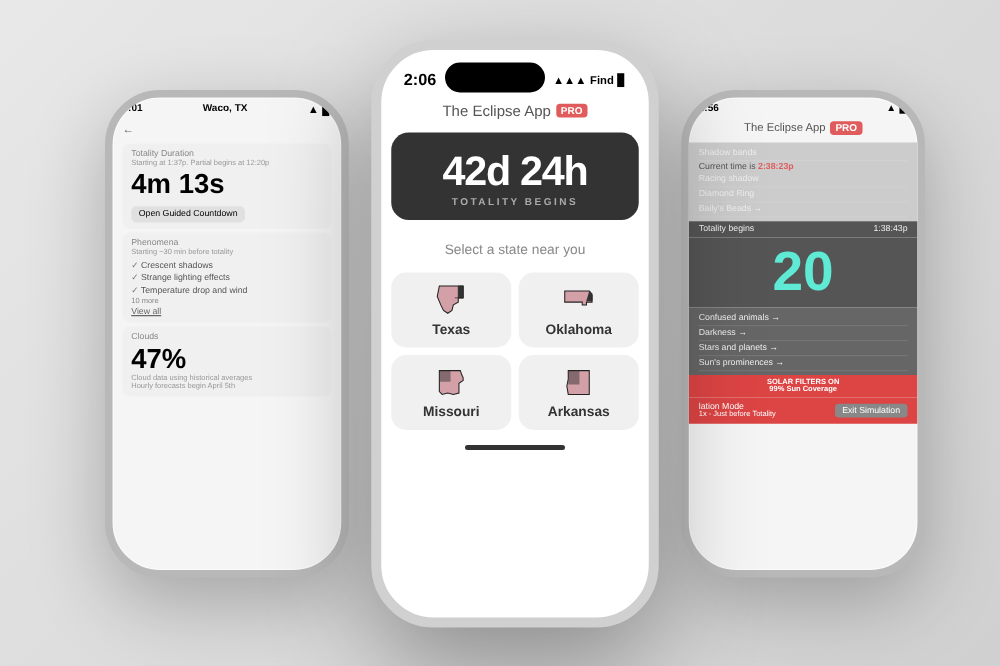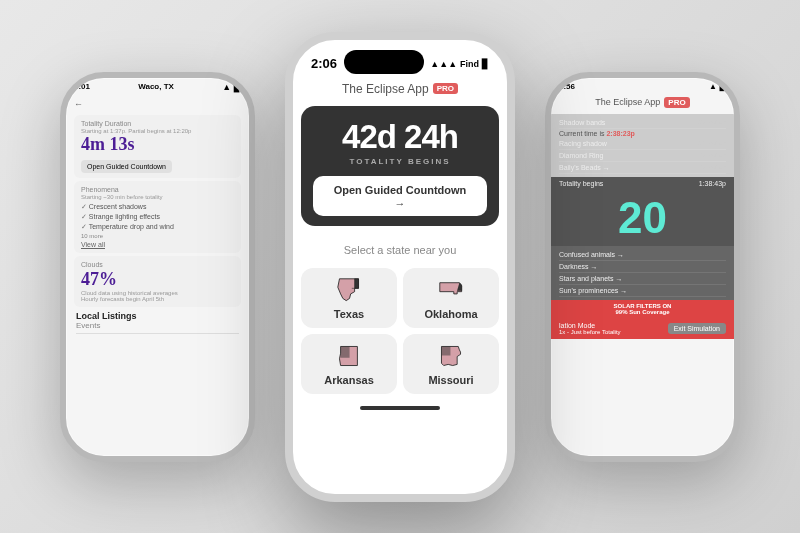--- a/index.html
+++ b/index.html
@@ -26,20 +26,21 @@
     }
 
     
     .phone {
       position: absolute;
       background: #f5f5f5;
       border-radius: 44px;
       border: 6px solid #c8c8c8;
       box-shadow: 0 20px 60px rgba(0,0,0,0.25), inset 0 0 0 1px rgba(255,255,255,0.5);
       overflow: hidden;
+      margin-left: 24px;
     }
 
     
     .phone-left {
       width: 195px;
       height: 390px;
       left: 40px;
       top: 50%;
       transform: translateY(-50%);
       z-index: 1;
@@ -224,24 +225,23 @@
       padding: 5px 7px;
     }
 
     .section-title-sm {
       font-size: 7px;
       color: #888;
       margin-bottom: 1px;
     }
 
     .section-value-lg {
-      font-size: 18px;
+      font-size: 22px;
       font-weight: 700;
-      color: #4c1d95;
-      font-family: Liberation Serif, serif;
+      color: #000000;
     }
 
     .btn-sm {
       background: #e0e0e0;
       border-radius: 4px;
       padding: 3px 6px;
       font-size: 7px;
       margin-top: 3px;
       display: inline-block;
     }
@@ -342,24 +342,20 @@
         <div class="check-item">Temperature drop and wind</div>
         <div style="font-size:6px;color:#888;margin-top:1px;">10 more</div>
         <div style="font-size:7px;color:#666;text-decoration:underline;margin-top:2px;">View all</div>
       </div>
       <div class="section-block">
         <div class="section-title-sm">Clouds</div>
         <div class="section-value-lg">47%</div>
         <div style="font-size:6px;color:#999;">Cloud data using historical averages</div>
         <div style="font-size:6px;color:#999;">Hourly forecasts begin April 5th</div>
       </div>
-      <div style="margin-top:4px;padding:0 2px;">
-        <div style="font-size:9px;font-weight:700;color:#222;">Local Listings</div>
-        <div style="font-size:8px;color:#888;border-bottom:1px solid #ddd;padding-bottom:3px;">Events</div>
-      </div>
     </div>
   </div>
 
   <div class="phone phone-center">
     <div class="center-status-bar">
       <span style="font-weight:700;font-size:13px;">2:06</span>
       <div class="dynamic-island"></div>
       <div class="status-icons">
         <span style="font-size:9px;">▲▲▲</span>
         <span style="font-size:9px;">Find</span>
@@ -368,21 +364,20 @@
     </div>
 
     <div class="app-title-bar">
       <span>The Eclipse App</span>
       <span class="pro-badge">PRO</span>
     </div>
 
     <div class="countdown-section">
       <div class="countdown-time">42d 24h</div>
       <div class="countdown-label">TOTALITY BEGINS</div>
-      <button class="open-countdown-btn">Open Guided Countdown →</button>
     </div>
 
     <div class="community-section">
       <div class="community-subtitle">Select a state near you</div>
     </div>
 
     <div class="state-grid">
 
       <div class="state-card">
         <svg class="state-shape" viewBox="0 0 50 50">
@@ -395,32 +390,32 @@
       <div class="state-card">
         <svg class="state-shape" viewBox="0 0 50 50">
           <path d="M5,12 L40,12 L44,18 L44,28 L36,28 L36,32 L30,32 L30,28 L5,28 Z" fill="#d4a0a8" stroke="#222" stroke-width="1.5"></path>
           <path d="M36,26 L44,26 L44,16 L40,12" fill="#333" stroke="#222" stroke-width="1"></path>
         </svg>
         <div class="state-name">Oklahoma</div>
       </div>
 
       <div class="state-card">
         <svg class="state-shape" viewBox="0 0 50 50">
+          <path d="M8,8 L38,8 L40,14 L42,18 L42,22 L36,26 L36,40 L28,42 L20,40 L12,42 L8,38 Z" fill="#d4a0a8" stroke="#222" stroke-width="1.5"></path>
+          <path d="M8,8 L24,8 L24,24 L8,24" fill="#333" stroke="none" opacity="0.5"></path>
+        </svg>
+        <div class="state-name">Missouri</div>
+      </div>
+
+      <div class="state-card">
+        <svg class="state-shape" viewBox="0 0 50 50">
           <path d="M10,8 L40,8 L40,42 L10,42 L8,30 L10,20 Z" fill="#d4a0a8" stroke="#222" stroke-width="1.5"></path>
           <path d="M10,8 L26,8 L26,28 L10,28" fill="#333" stroke="none" opacity="0.5"></path>
         </svg>
         <div class="state-name">Arkansas</div>
-      </div>
-
-      <div class="state-card">
-        <svg class="state-shape" viewBox="0 0 50 50">
-          <path d="M8,8 L38,8 L40,14 L42,18 L42,22 L36,26 L36,40 L28,42 L20,40 L12,42 L8,38 Z" fill="#d4a0a8" stroke="#222" stroke-width="1.5"></path>
-          <path d="M8,8 L24,8 L24,24 L8,24" fill="#333" stroke="none" opacity="0.5"></path>
-        </svg>
-        <div class="state-name">Missouri</div>
       </div>
     </div>
 
     <div class="home-indicator"></div>
   </div>
 
   <div class="phone phone-right">
     <div class="left-status">
       <span>2:56</span>
       <div class="status-icons">

